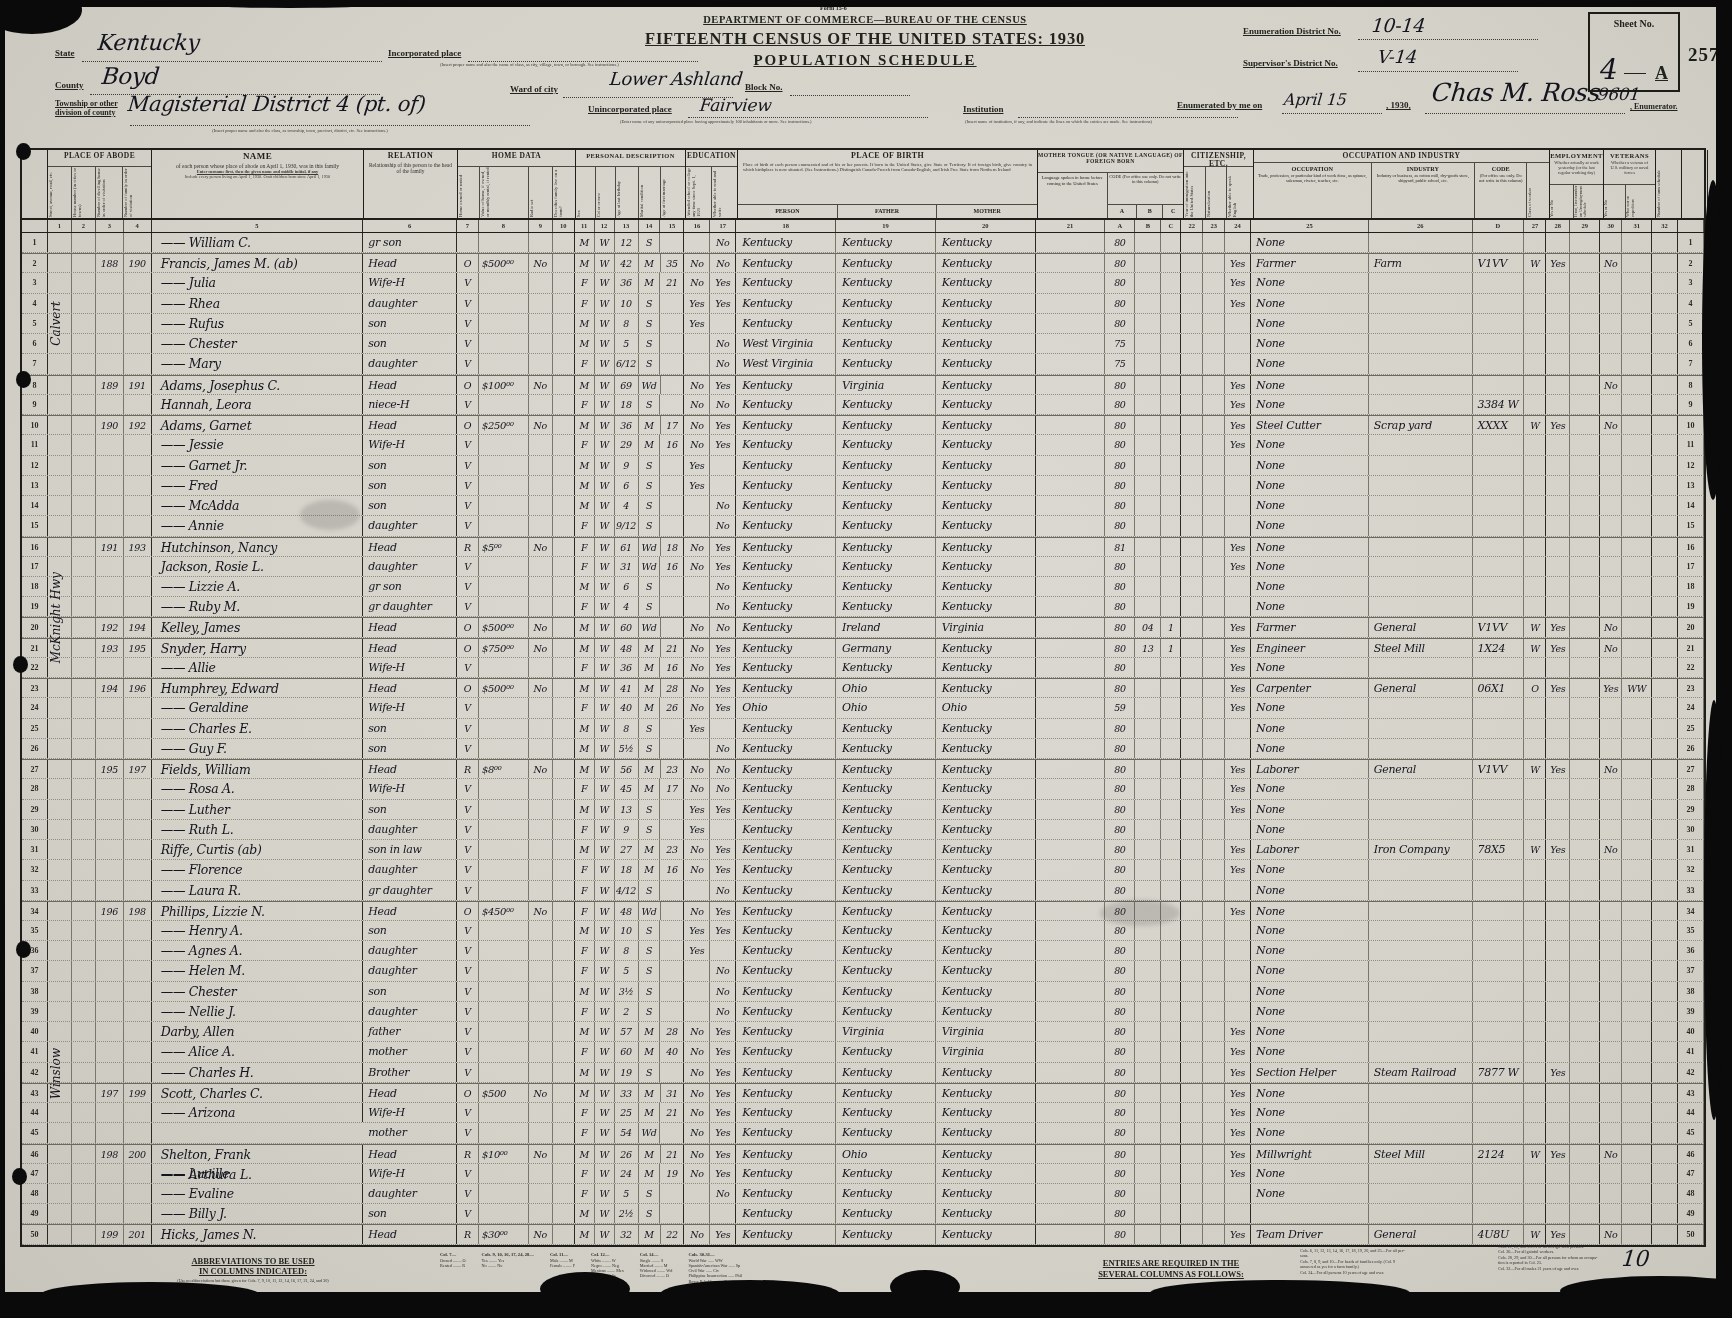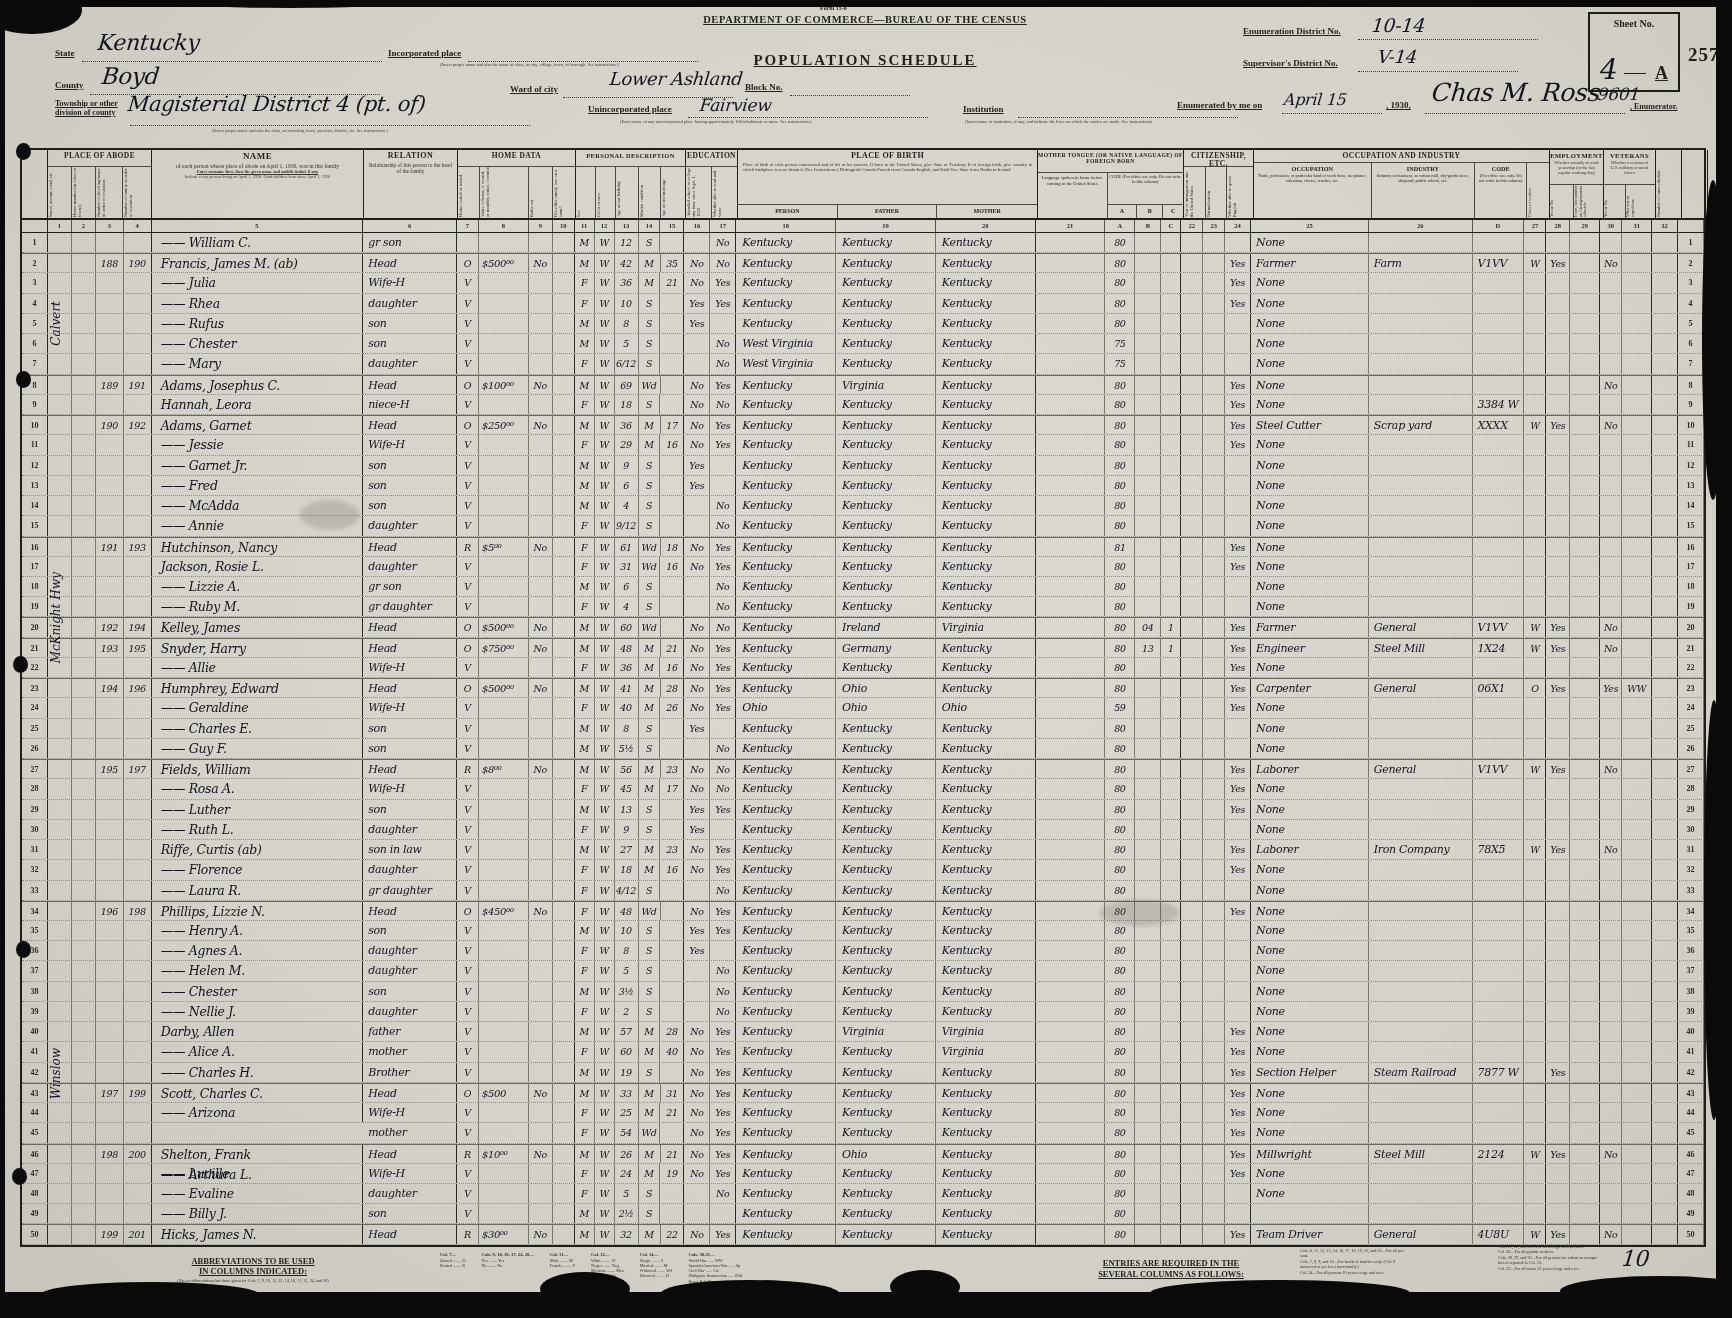--- a/index.html
+++ b/index.html
@@ -55,20 +55,21 @@
   .legendcol .lt{font-weight:bold;font-size:4.6px;}
   .footnote{font-size:4.2px;line-height:1.3;color:#2e2e29;}
 </style>
 </head>
 <body>
 
 <div id="paper">
 
   <div class="abs print" style="left:820px;top:5px;font-size:6px;font-weight:bold;">Form 15-6</div>
   <div class="abs print b" style="left:540px;top:14px;width:650px;text-align:center;font-size:10.5px;letter-spacing:.6px;">DEPARTMENT OF COMMERCE—BUREAU OF THE CENSUS</div>
+  <div class="abs print b" style="left:500px;top:29px;width:730px;text-align:center;font-size:16.5px;letter-spacing:.8px;">FIFTEENTH CENSUS OF THE UNITED STATES:  1930</div>
   <div class="abs print b" style="left:540px;top:52px;width:650px;text-align:center;font-size:15px;letter-spacing:2px;">POPULATION SCHEDULE</div>
 
   <div class="abs print b" style="left:55px;top:48px;font-size:9px;">State</div>
   <div class="abs dots" style="left:82px;top:60px;width:300px;"></div>
   <div class="abs hw big" style="left:98px;top:30px;font-size:22px;">Kentucky</div>
 
   <div class="abs print b" style="left:55px;top:80px;font-size:9px;">County</div>
   <div class="abs dots" style="left:90px;top:93px;width:290px;"></div>
   <div class="abs hw big" style="left:102px;top:63px;font-size:23px;">Boyd</div>
   <div class="abs hw big" style="left:610px;top:68px;font-size:18px;">Lower Ashland</div>

